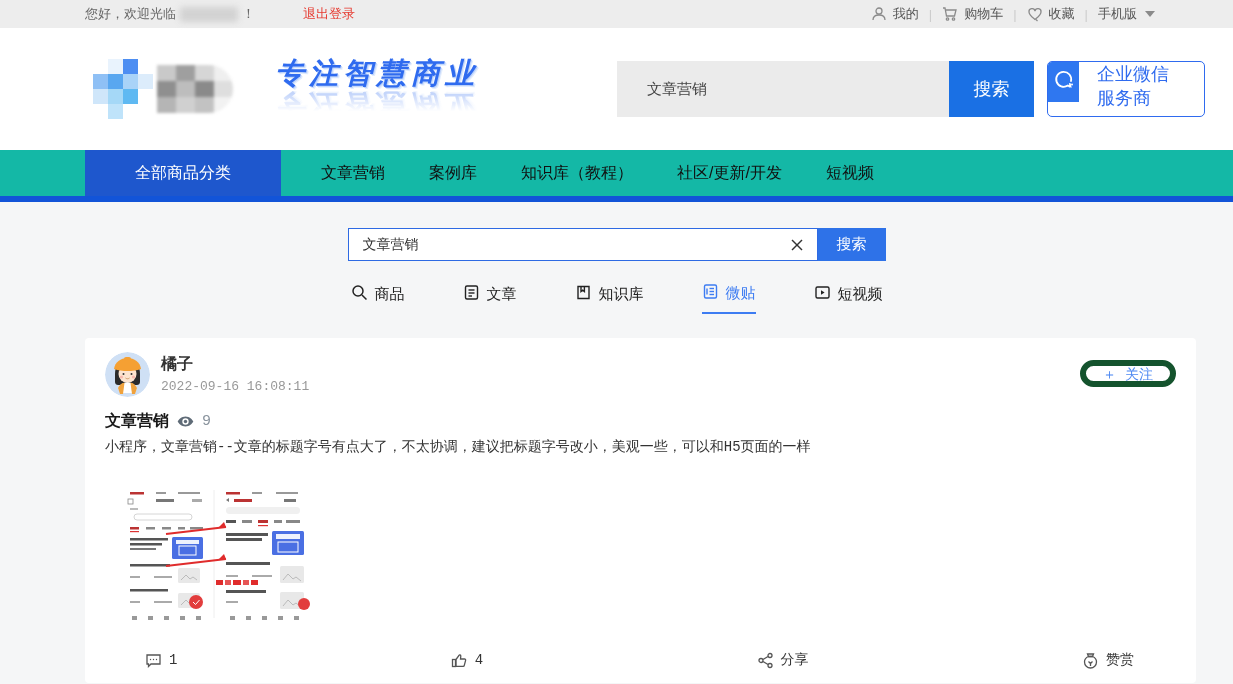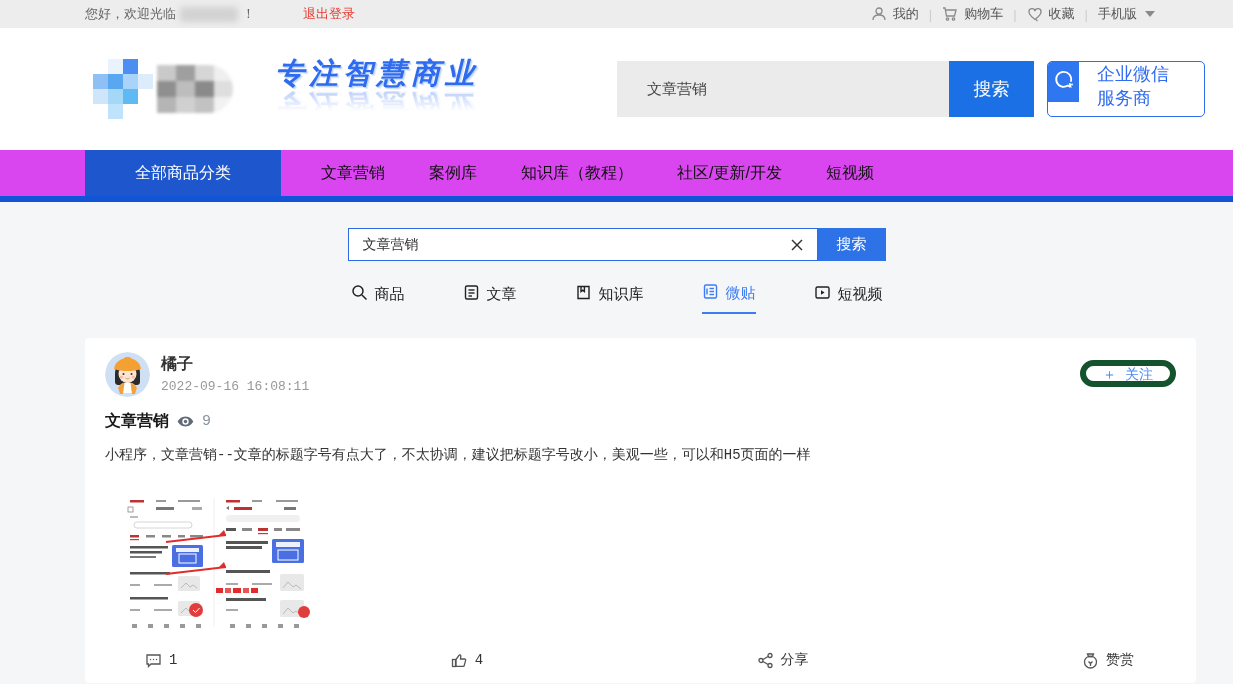--- a/index.html
+++ b/index.html
@@ -41,21 +41,21 @@
   .hsearch button { width:85px; height:56px; background:#1a70e4; color:#fff; border:none;
     font-size:18px; cursor:pointer; font-family:inherit; }
 
   .wx-btn { margin-left:13px; height:56px; display:flex; border:1px solid #2f6bef;
     border-radius:5px; overflow:hidden; cursor:pointer; background:#fff; }
   .wx-ic { width:44px; height:40px; background:#2f77f0; display:flex; align-items:center; justify-content:center; }
   .wx-ic svg { width:24px; height:24px; }
   .wx-label { color:#2f6bef; font-size:18px; padding:0 18px; }
 
   
-  .nav { background:#d946ef; }
+  .nav { background:#14b8a6; }
   .nav-inner { width:1111px; margin-left:85px; height:46px; display:flex; align-items:stretch; }
   .nav-item { display:flex; align-items:center; padding:0 22px; font-size:16px; color:#111; cursor:pointer; }
   .nav-item.active { background:#1e57cd; color:#fff; width:196px; justify-content:center; padding:0; margin-right:18px; }
   .blue-bar { height:6px; background:#1254d8; }
 
   
   .msearch { margin:26px auto 0; width:538px; display:flex; }
   .msearch-box { position:relative; width:470px; height:33px; background:#fff; border:1px solid #2e6ae3; }
   .msearch-box input { width:100%; height:100%; border:none; outline:none; font-size:14px; color:#333;
     padding:0 40px 0 14px; font-family:inherit; }
@@ -79,21 +79,21 @@
   .ptime { font-size:13px; color:#999; margin-top:4px; }
   .follow-btn { margin-left:auto; margin-top:8px; height:27px; padding:0 17px; border:6px solid #14532d;
     border-radius:14px; background:#fff; color:#4b87f2; font-size:14px; cursor:pointer; font-family:inherit; }
 
   .post-title-row { display:flex; align-items:center; margin-top:14px; gap:8px; }
   .post-title { font-size:16px; font-weight:bold; color:#1a1a1a; }
   .eye-ic { width:17px; height:17px; color:#5f6b77; }
   .eye-ic svg { width:100%; height:100%; }
   .views { font-size:15px; color:#8a949e; }
 
-  .post-body { margin-top:13px; font-size:14px; color:#333; line-height:1.5; }
+  .post-body { margin-top:5px; font-size:14px; color:#333; line-height:1.5; }
 
   .thumb { margin-top:28px; margin-left:3px; width:212px; height:140px; background:#fff; cursor:pointer; }
   .thumb svg { width:100%; height:100%; display:block; }
 
   .post-actions { position:absolute; left:20px; right:20px; bottom:14px; display:flex; justify-content:space-between; padding:0 42px 0 40px; }
   .paction { display:flex; align-items:center; gap:7px; font-size:14px; color:#333; cursor:pointer; }
   .paction svg { width:17px; height:17px; color:#555; }
 </style>
 </head>
 <body>

